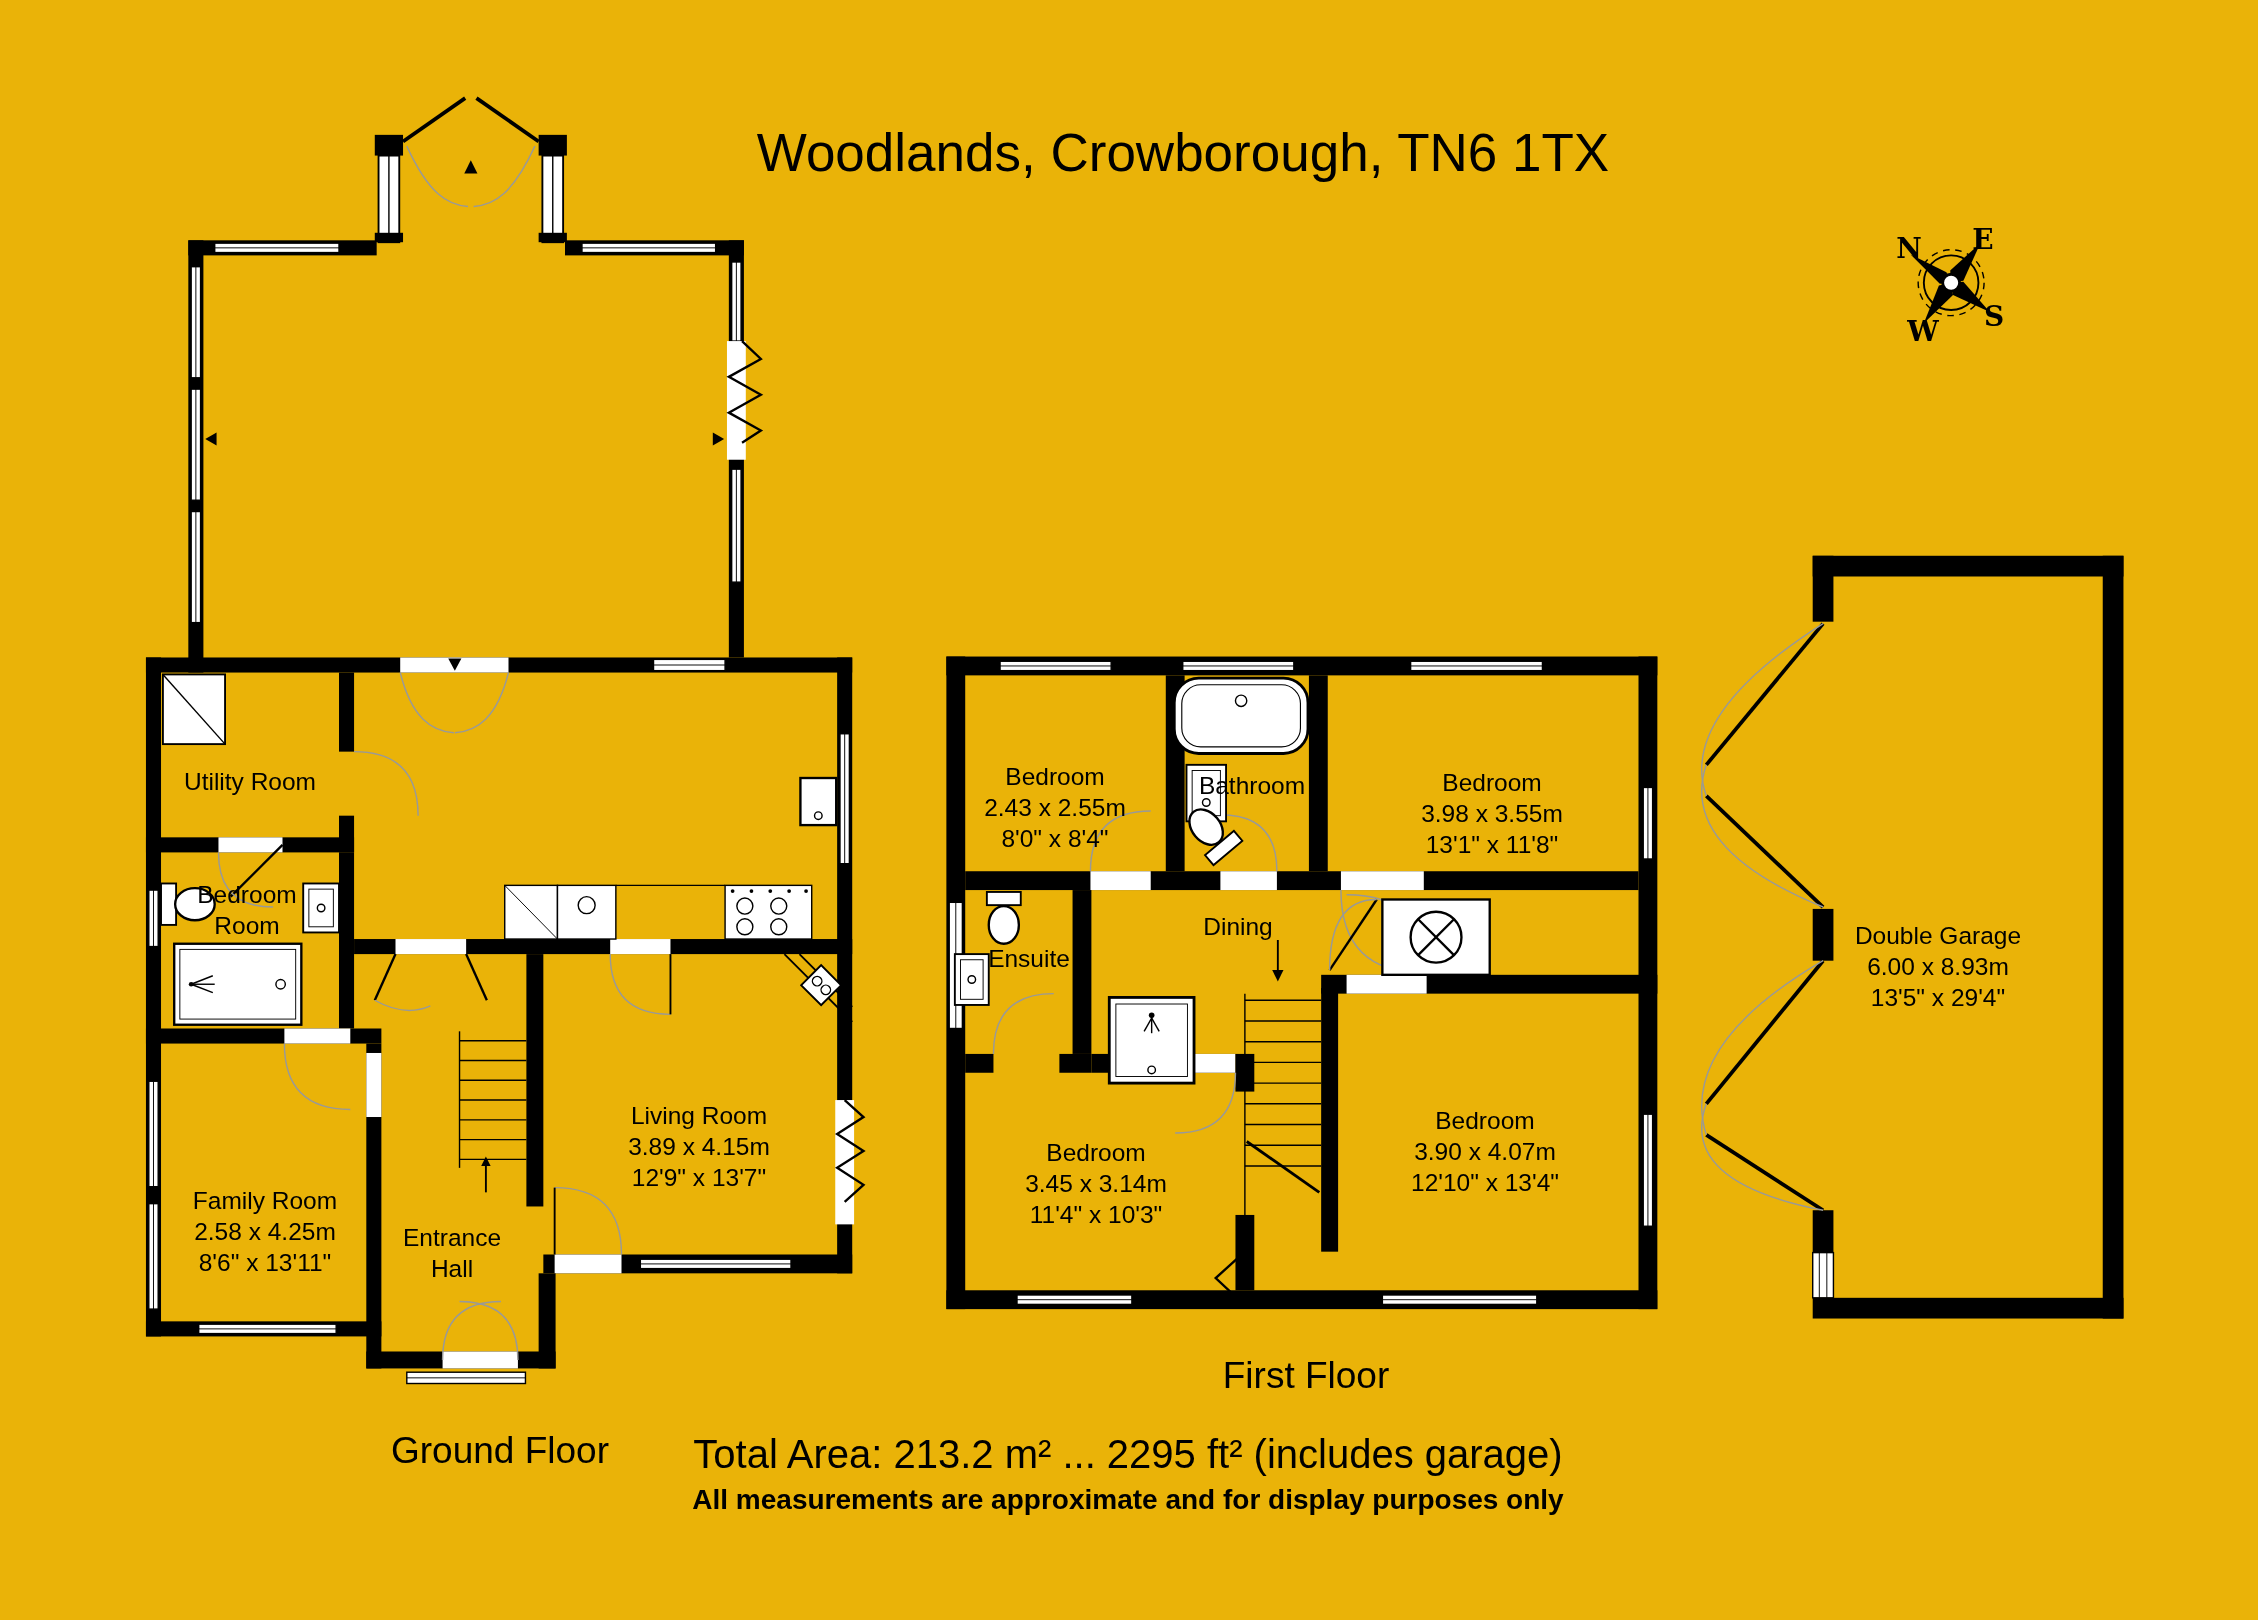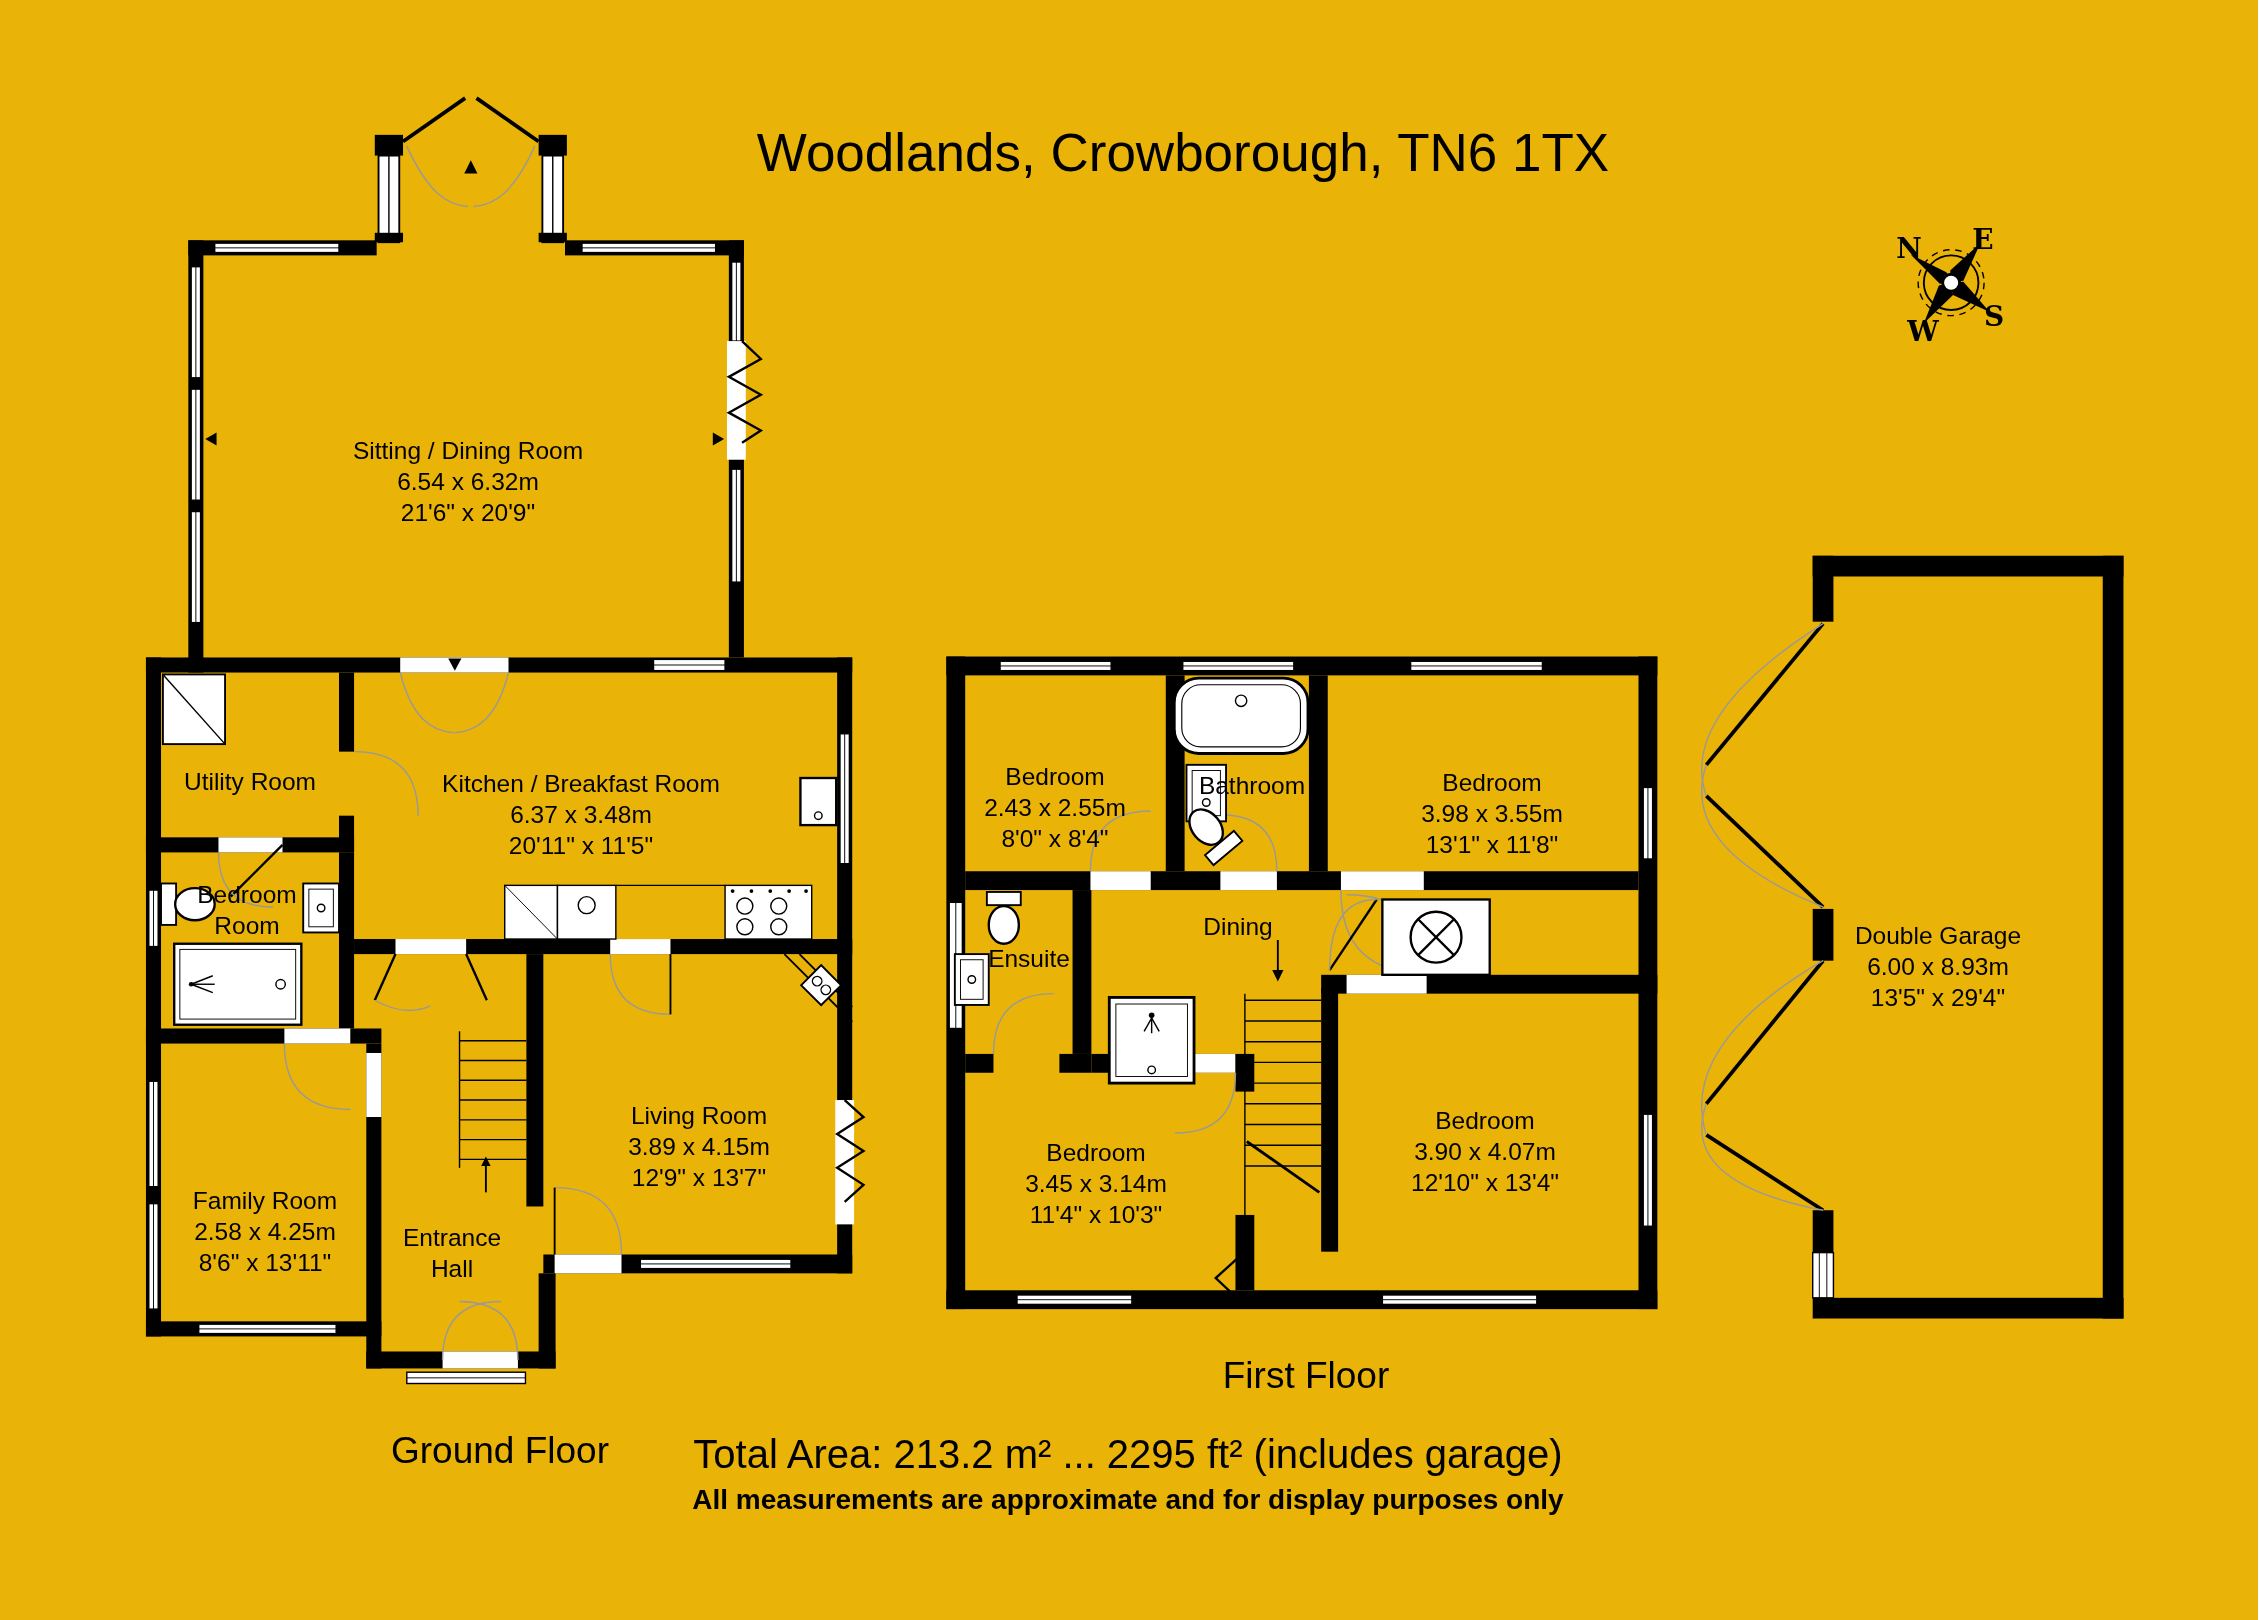--- a/index.html
+++ b/index.html
@@ -305,35 +305,25 @@
     <polygon points="2029,270 2067,289 2072,300 2060,301" fill="#000"></polygon>
     <polygon points="2103,258 2085,298 2072,300 2071,287" fill="#000"></polygon>
     <polygon points="2113,331 2085,299 2072,300 2074,313" fill="#000"></polygon>
     <polygon points="2043,343 2059,303 2072,300 2074,313" fill="#000"></polygon>
     <circle cx="2072" cy="300" r="9" fill="#fff" stroke="#000" stroke-width="3"></circle>
   </g>
 </svg>
 
   <div class="lbl title" style="left:1183px;top:124px">Woodlands, Crowborough, TN6 1TX</div>
 
-  <div class="lbl" style="left:468px;top:435px">
-    <span class="ln">Sitting / Dining Room</span>
-    <span class="ln">6.54 x 6.32m</span>
-    <span class="ln">21'6" x 20'9"</span>
-  </div>
 
   <div class="lbl" style="left:250px;top:766px">Utility Room</div>
 
   <div class="lbl wrap" style="left:247px;top:879px;width:122px">Bedroom Room</div>
 
-  <div class="lbl" style="left:581px;top:768px">
-    <span class="ln">Kitchen / Breakfast Room</span>
-    <span class="ln">6.37 x 3.48m</span>
-    <span class="ln">20'11" x 11'5"</span>
-  </div>
 
   <div class="lbl" style="left:265px;top:1185px">
     <span class="ln">Family Room</span>
     <span class="ln">2.58 x 4.25m</span>
     <span class="ln">8'6" x 13'11"</span>
   </div>
 
   <div class="lbl wrap" style="left:452px;top:1222px;width:141px">Entrance Hall</div>
 
   <div class="lbl" style="left:699px;top:1100px">

